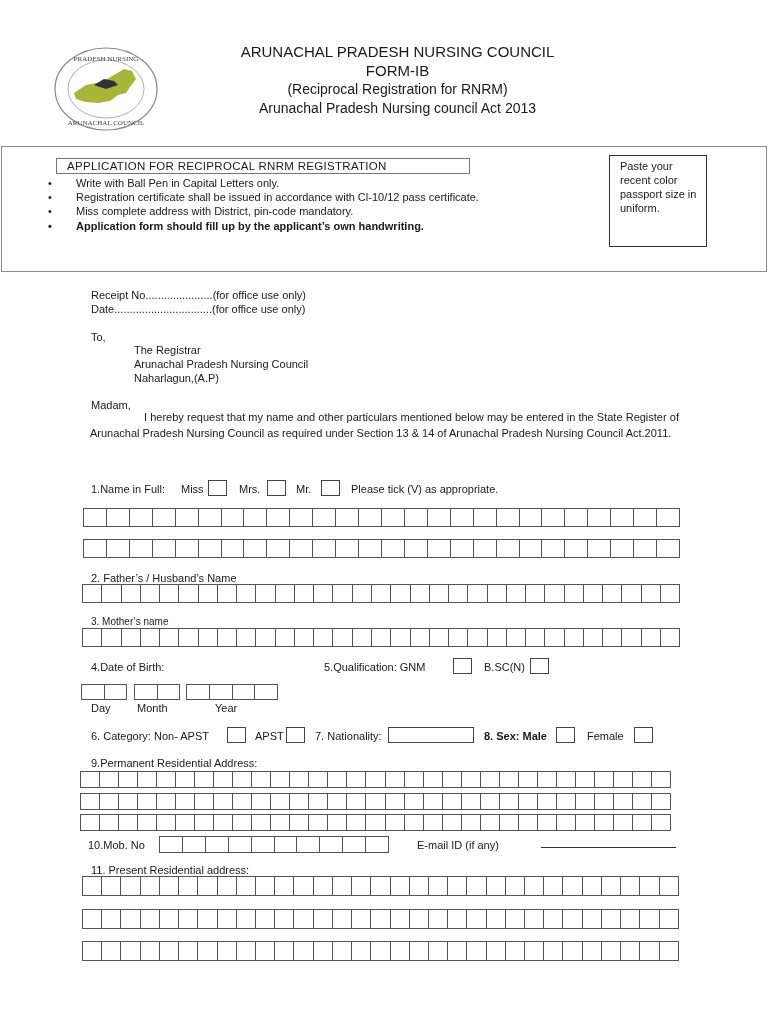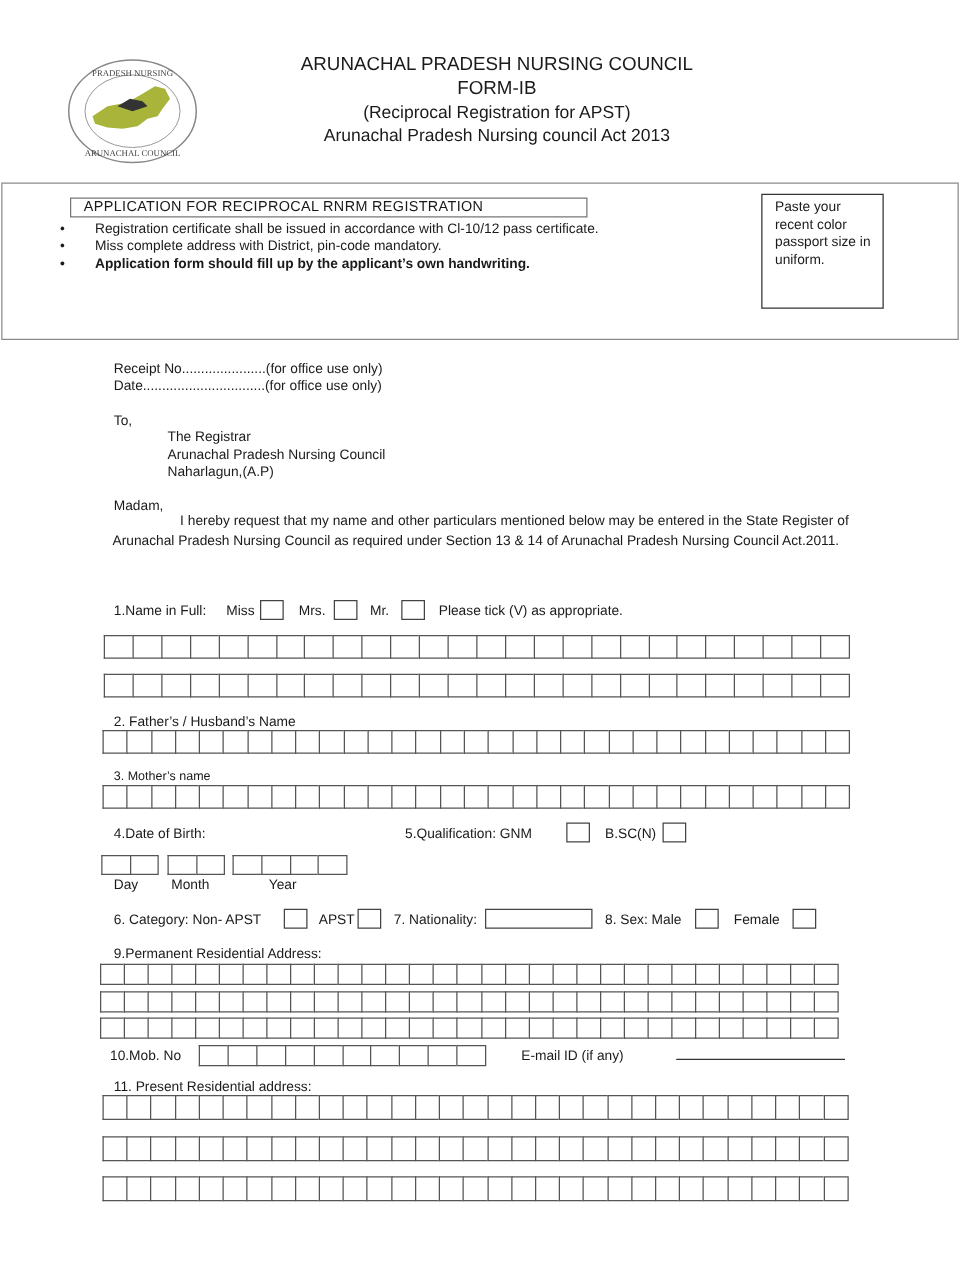--- a/index.html
+++ b/index.html
@@ -41,27 +41,28 @@
     <text x="54" y="16" font-size="7" text-anchor="middle" fill="#444" font-family="Liberation Serif, serif">PRADESH NURSING</text>
     <text x="54" y="80" font-size="7" text-anchor="middle" fill="#444" font-family="Liberation Serif, serif">ARUNACHAL COUNCIL</text>
   </svg>
 </div>
 
 <div class="abs title" style="top:42px;">
   <span class="l1">ARUNACHAL PRADESH NURSING COUNCIL</span>
   <span class="l2">FORM-IB</span>
 </div>
 <div class="abs title" style="top:80px; font-size:14px; line-height:18.5px;">
-  <span class="l1">(Reciprocal Registration for APST)</span>
+  <span class="l1">(Reciprocal Registration for RNRM)</span>
   <span class="l1">Arunachal Pradesh Nursing council Act 2013</span>
 </div>
 
 <div class="abs instr-frame"></div>
 <div class="abs app-head">APPLICATION   FOR  RECIPROCAL  RNRM   REGISTRATION</div>
 <ul class="abs bullets">
+  <li>Write with Ball Pen in Capital Letters only.</li>
   <li>Registration certificate shall be issued in accordance with Cl-10/12 pass certificate.</li>
   <li>Miss complete address with District, pin-code mandatory.</li>
   <li class="bold">Application form should fill up by the applicant’s own handwriting.</li>
 </ul>
 <div class="abs photo">
   <span>Paste your recent color passport size in uniform.</span>
 </div>
 
 <div class="abs txt" style="left:91px; top:288px;">Receipt No......................(for office use only)</div>
 <div class="abs txt" style="left:91px; top:302px;">Date................................(for office use only)</div>
@@ -233,21 +234,21 @@
 <div class="abs txt" style="left:91px; top:701px;">Day</div>
 <div class="abs txt" style="left:137px; top:701px;">Month</div>
 <div class="abs txt" style="left:215px; top:701px;">Year</div>
 
 <div class="abs txt" style="left:91px; top:729px;">6. Category: Non- APST</div>
 <div class="tick" style="left:227px; top:727px;"></div>
 <div class="abs txt" style="left:255px; top:729px;">APST</div>
 <div class="tick" style="left:286px; top:727px;"></div>
 <div class="abs txt" style="left:315px; top:729px;">7. Nationality:</div>
 <div class="nat" style="left:388px; top:727px;"></div>
-<div class="abs txt" style="left:484px; top:729px;">8. Sex: Male</div>
+<div class="abs txt" style="left:484px; top:729px;font-weight:bold;">8. Sex: Male</div>
 <div class="tick" style="left:556px; top:727px;"></div>
 <div class="abs txt" style="left:587px; top:729px;">Female</div>
 <div class="tick" style="left:634px; top:727px;"></div>
 
 <div class="abs txt" style="left:91px; top:756px;">9.Permanent Residential Address:</div>
 <div class="row" style="left:80px; top:771px; width:591px; height:17px;">
     <div class="cell" style="flex: 1 1 0px;"></div>
     <div class="cell" style="flex: 1 1 0px;"></div>
     <div class="cell" style="flex: 1 1 0px;"></div>
     <div class="cell" style="flex: 1 1 0px;"></div>

